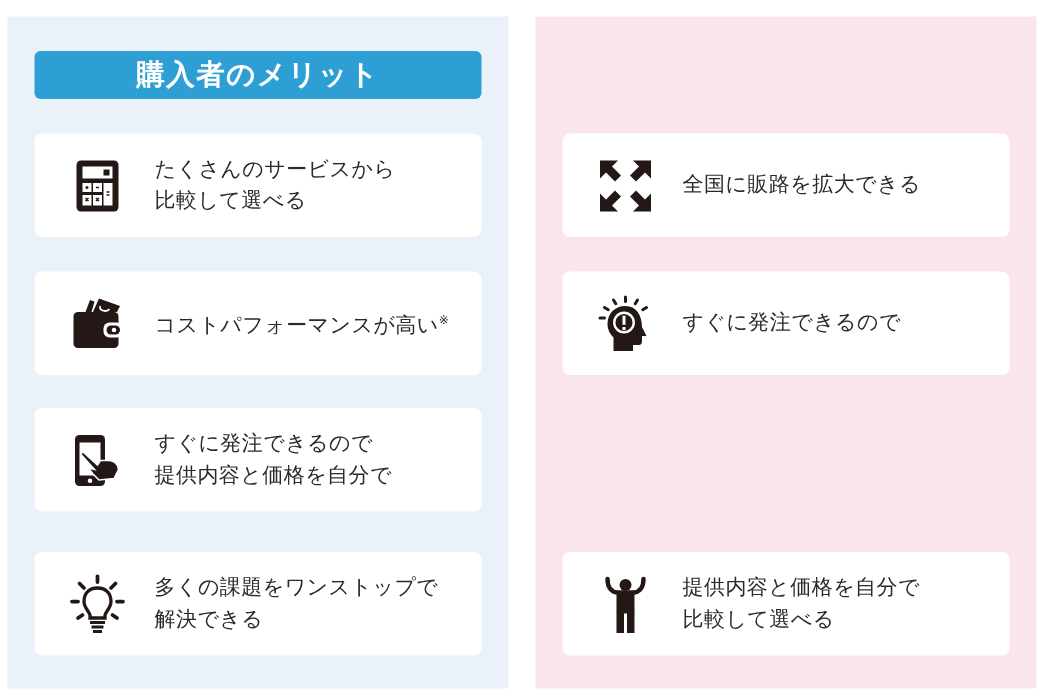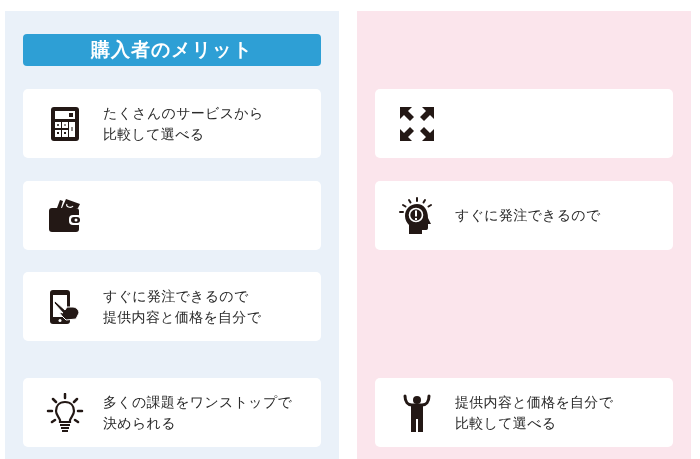--- a/index.html
+++ b/index.html
@@ -18,21 +18,21 @@
     .card {
       position: absolute; left: 18px; width: 298px; height: 69px;
       background: #ffffff; border-radius: 5px;
       display: flex; align-items: center;
     }
     .card .icon { width: 44px; height: 44px; margin-left: 20px; margin-right: 16px; flex: 0 0 44px; display:flex; align-items:center; justify-content:center; }
     .card .icon svg { width: 40px; height: 40px; }
     .card .text { font-size: 14px; line-height: 21px; color: #2a2a2a; letter-spacing: 0.3px; }
     .card .text span { display: block; white-space: nowrap; }
     .note { font-size: 8px; vertical-align: super; display: inline !important; }
-    .c1 { top: 78px; } .c2 { top: 170px; } .c3 { top: 261px; } .c4 { top: 367px; }
+    .c1 { top: 78px; } .c2 { top: 170px; } .c3 { top: 261px; } .c4 { top: 357px; }
   </style>
 </head>
 <body>
 
 <div class="panel buyer">
   <div class="panel-header">購入者のメリット</div>
 
   <div class="card c1">
     <div class="icon">
       <svg viewBox="0 0 40 40">
@@ -58,20 +58,23 @@
       <svg viewBox="0 0 40 40">
           <path d="M12 12l3-8 3 1-2 7z" fill="#231815"></path>
           <path d="M17 12l4-9 14 5-2 4z" fill="#231815"></path>
           <path d="M22 8a3 2 0 1 0 6 2" stroke="#fff" stroke-width="1.2" fill="none"></path>
           <rect x="4" y="12" width="30" height="24" rx="3" fill="#231815"></rect>
           <rect x="24" y="19" width="13" height="10" rx="4" fill="#fff"></rect>
           <rect x="26" y="21" width="9" height="6" rx="3" fill="#231815"></rect>
           <circle cx="31" cy="24" r="1.5" fill="#fff"></circle>
         </svg>
     </div>
+    <div class="text">
+      <span><span class="sub" style="display:inline">コストパフォーマンスが高い</span><span class="note">※</span></span>
+    </div>
   </div>
 
   <div class="card c3">
     <div class="icon">
       <svg viewBox="0 0 40 40">
           <rect x="5" y="3" width="20" height="34" rx="3" fill="#231815"></rect>
           <rect x="8" y="8" width="14" height="22" fill="#fff"></rect>
           <circle cx="15" cy="33.5" r="1.5" fill="#fff"></circle>
           <path d="M10 14l10 9 2-3h6c3 0 6 3 6 6l-3 6-10 1-4-4-3-4 4 1-9-10z" fill="#231815" stroke="#fff" stroke-width="1"></path>
         </svg>
@@ -85,37 +88,40 @@
   <div class="card c4">
     <div class="icon">
       <svg viewBox="0 0 40 40">
           <path d="M20 9c-6 0-9 4-9 9 0 4 3 6 4 9v2h10v-2c1-3 4-5 4-9 0-5-3-9-9-9z" fill="none" stroke="#231815" stroke-width="2.2"></path>
           <path d="M15 32h10M16 35h8M17 38h6" stroke="#231815" stroke-width="2"></path>
           <path d="M20 1v4M8 6l3 3M32 6l-3 3M3 18h4M33 18h4M7 29l3-2M33 29l-3-2" stroke="#231815" stroke-width="2.5" stroke-linecap="round"></path>
         </svg>
     </div>
     <div class="text">
       <span>多くの課題をワンストップで</span>
-      <span>決められる</span>
+      <span>解決できる</span>
     </div>
   </div>
 </div>
 
 <div class="panel seller">
 
   <div class="card c1">
     <div class="icon">
       <svg viewBox="0 0 40 40">
           <g fill="#231815">
             <path d="M3 3h12l-4 4 6 6-4 4-6-6-4 4z"></path>
             <path d="M37 3H25l4 4-6 6 4 4 6-6 4 4z"></path>
             <path d="M3 37h12l-4-4 6-6-4-4-6 6-4-4z"></path>
             <path d="M37 37H25l4-4-6-6 4-4 6 6 4-4z"></path>
           </g>
         </svg>
+    </div>
+    <div class="text">
+      <span>全国に販路を拡大できる</span>
     </div>
   </div>
 
   <div class="card c2">
     <div class="icon">
       <svg viewBox="0 0 40 40">
           <path d="M20 8c-7 0-12 5-12 12 0 4 2 7 4 9v9h13v-4h4c2 0 2-2 2-3v-3h3l-3-6c0-8-4-14-11-14z" fill="#231815"></path>
           <circle cx="19" cy="19" r="6.5" fill="none" stroke="#fff" stroke-width="1.6"></circle>
           <rect x="18" y="14.5" width="2" height="6" fill="#fff"></rect>
           <rect x="18" y="22" width="2" height="2" fill="#fff"></rect>

